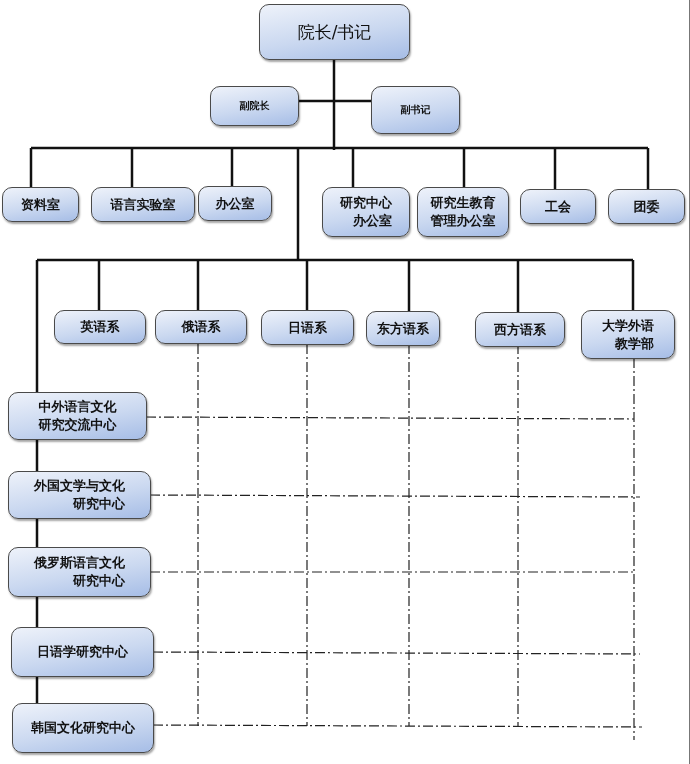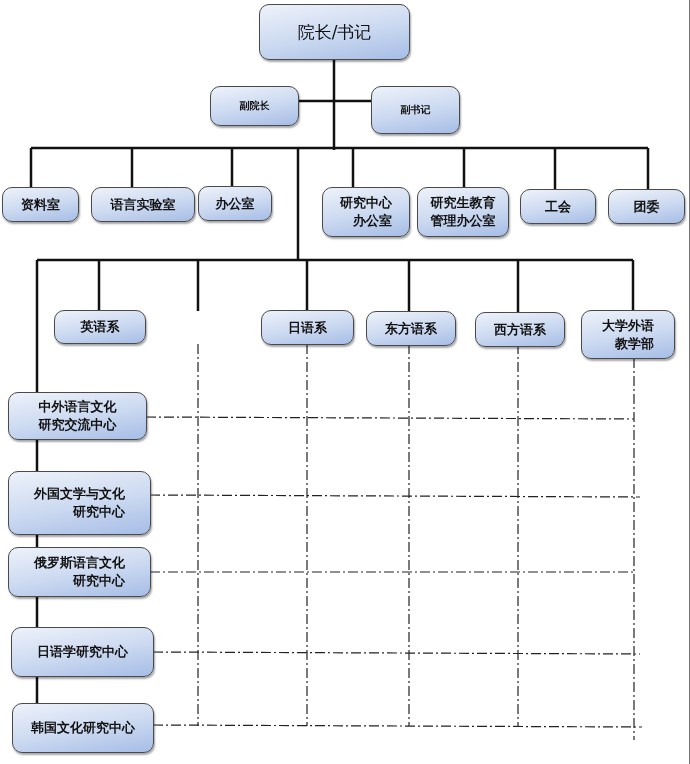--- a/index.html
+++ b/index.html
@@ -68,27 +68,28 @@
   <div class="box" style="left:91px;top:187px;width:104px;height:35px;">语言实验室</div>
   <div class="box" style="left:198px;top:186px;width:74px;height:35px;">办公室</div>
   <div class="box" style="left:322px;top:187px;width:88px;height:50px;">研究中心
 办公室</div>
   <div class="box" style="left:417px;top:187px;width:92px;height:50px;">研究生教育
 管理办公室</div>
   <div class="box" style="left:520px;top:189px;width:76px;height:35px;">工会</div>
   <div class="box" style="left:608px;top:189px;width:77px;height:35px;">团委</div>
 
   <div class="box" style="left:54px;top:310px;width:92px;height:34px;">英语系</div>
+  <div class="box" style="left:155px;top:310px;width:92px;height:34px;">俄语系</div>
   <div class="box" style="left:261px;top:310px;width:93px;height:35px;">日语系</div>
-  <div class="box" style="left:366px;top:311px;width:90px;height:35px;">东方语系</div>
+  <div class="box" style="left:366px;top:311px;width:74px;height:35px;">东方语系</div>
   <div class="box" style="left:475px;top:312px;width:90px;height:35px;">西方语系</div>
   <div class="box" style="left:581px;top:310px;width:94px;height:49px;">大学外语
 教学部</div>
 
   <div class="box" style="left:8px;top:392px;width:139px;height:48px;">中外语言文化
 研究交流中心</div>
-  <div class="box" style="left:8px;top:471px;width:143px;height:64px;">外国文学与文化
+  <div class="box" style="left:8px;top:471px;width:143px;height:48px;">外国文学与文化
 研究中心</div>
   <div class="box" style="left:8px;top:547px;width:143px;height:50px;">俄罗斯语言文化
 研究中心</div>
   <div class="box" style="left:12px;top:703px;width:142px;height:50px;">韩国文化研究中心</div>
   <div class="box" style="left:11px;top:627px;width:143px;height:50px;">日语学研究中心</div>
 </div>
 
 </body></html>

